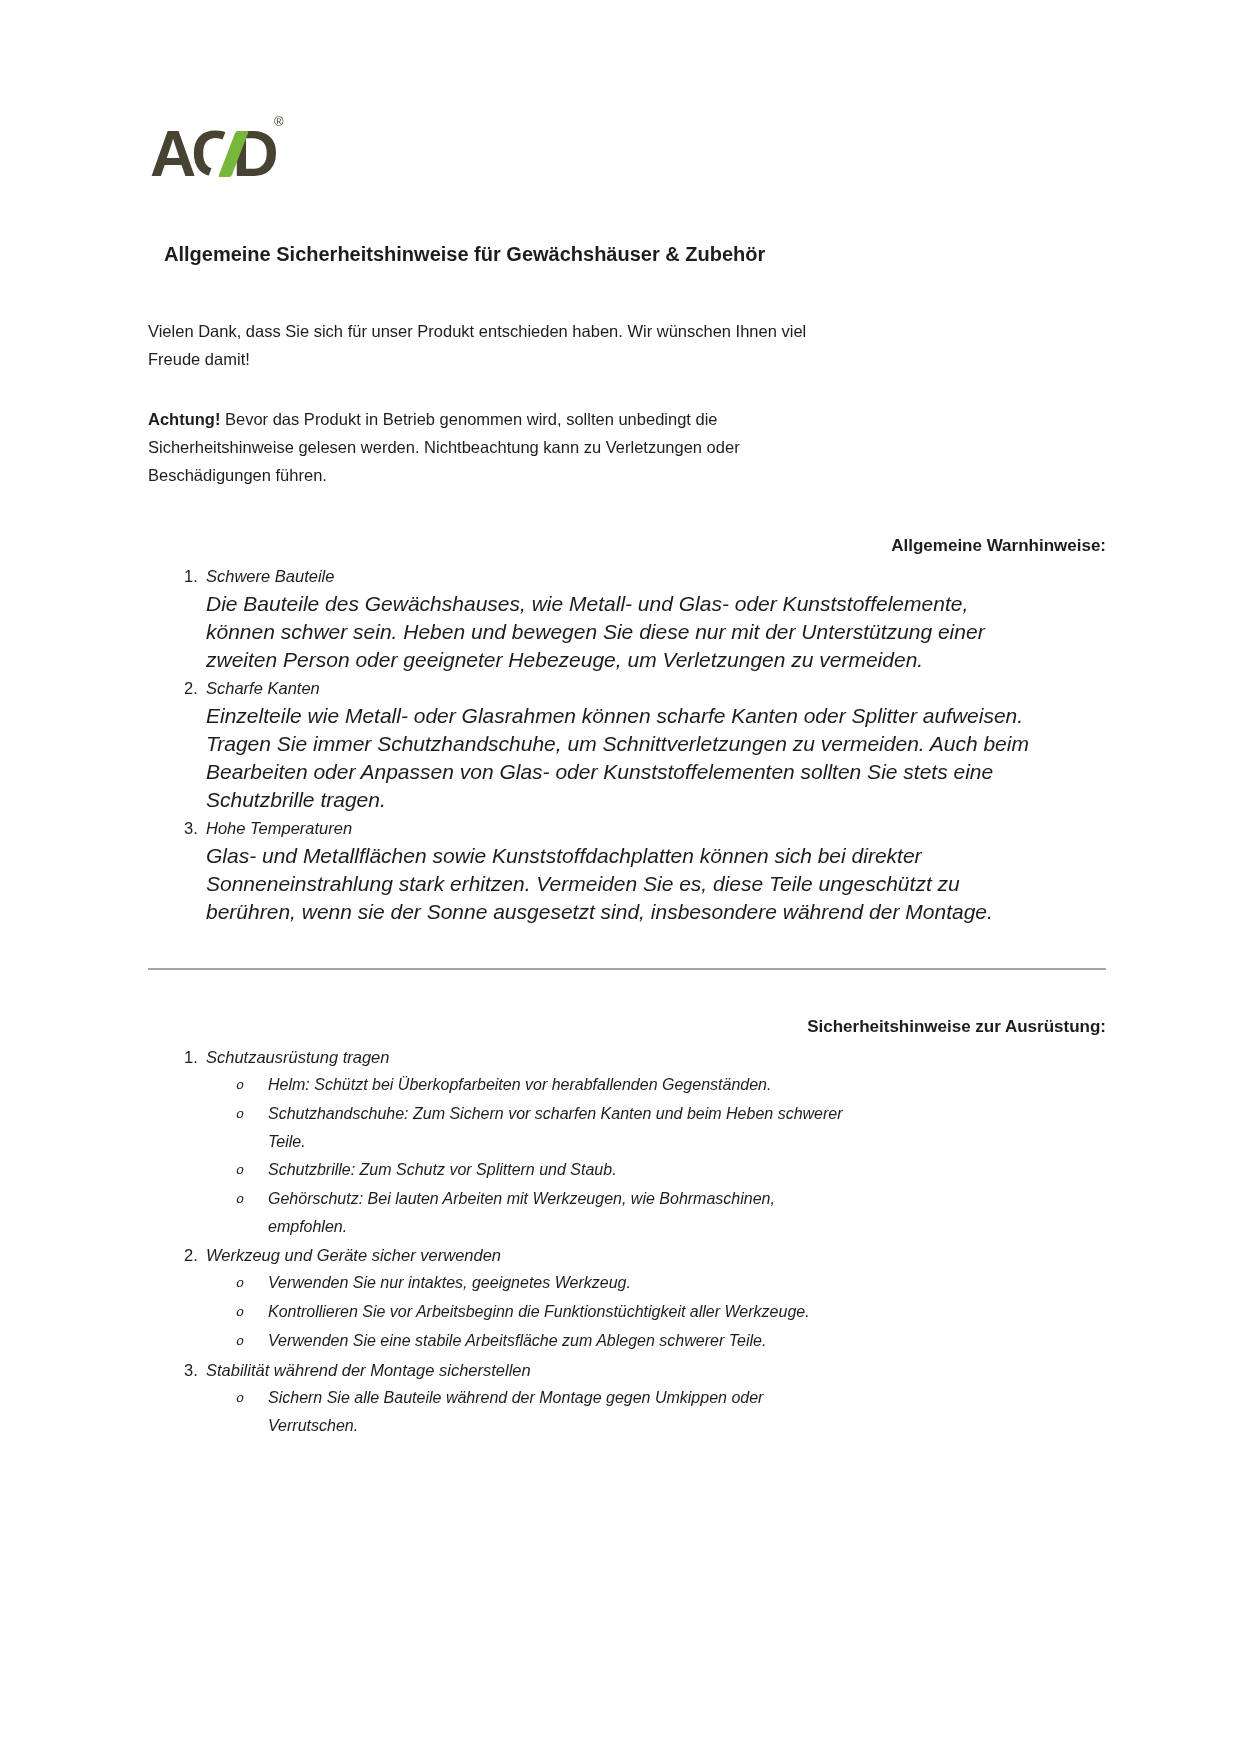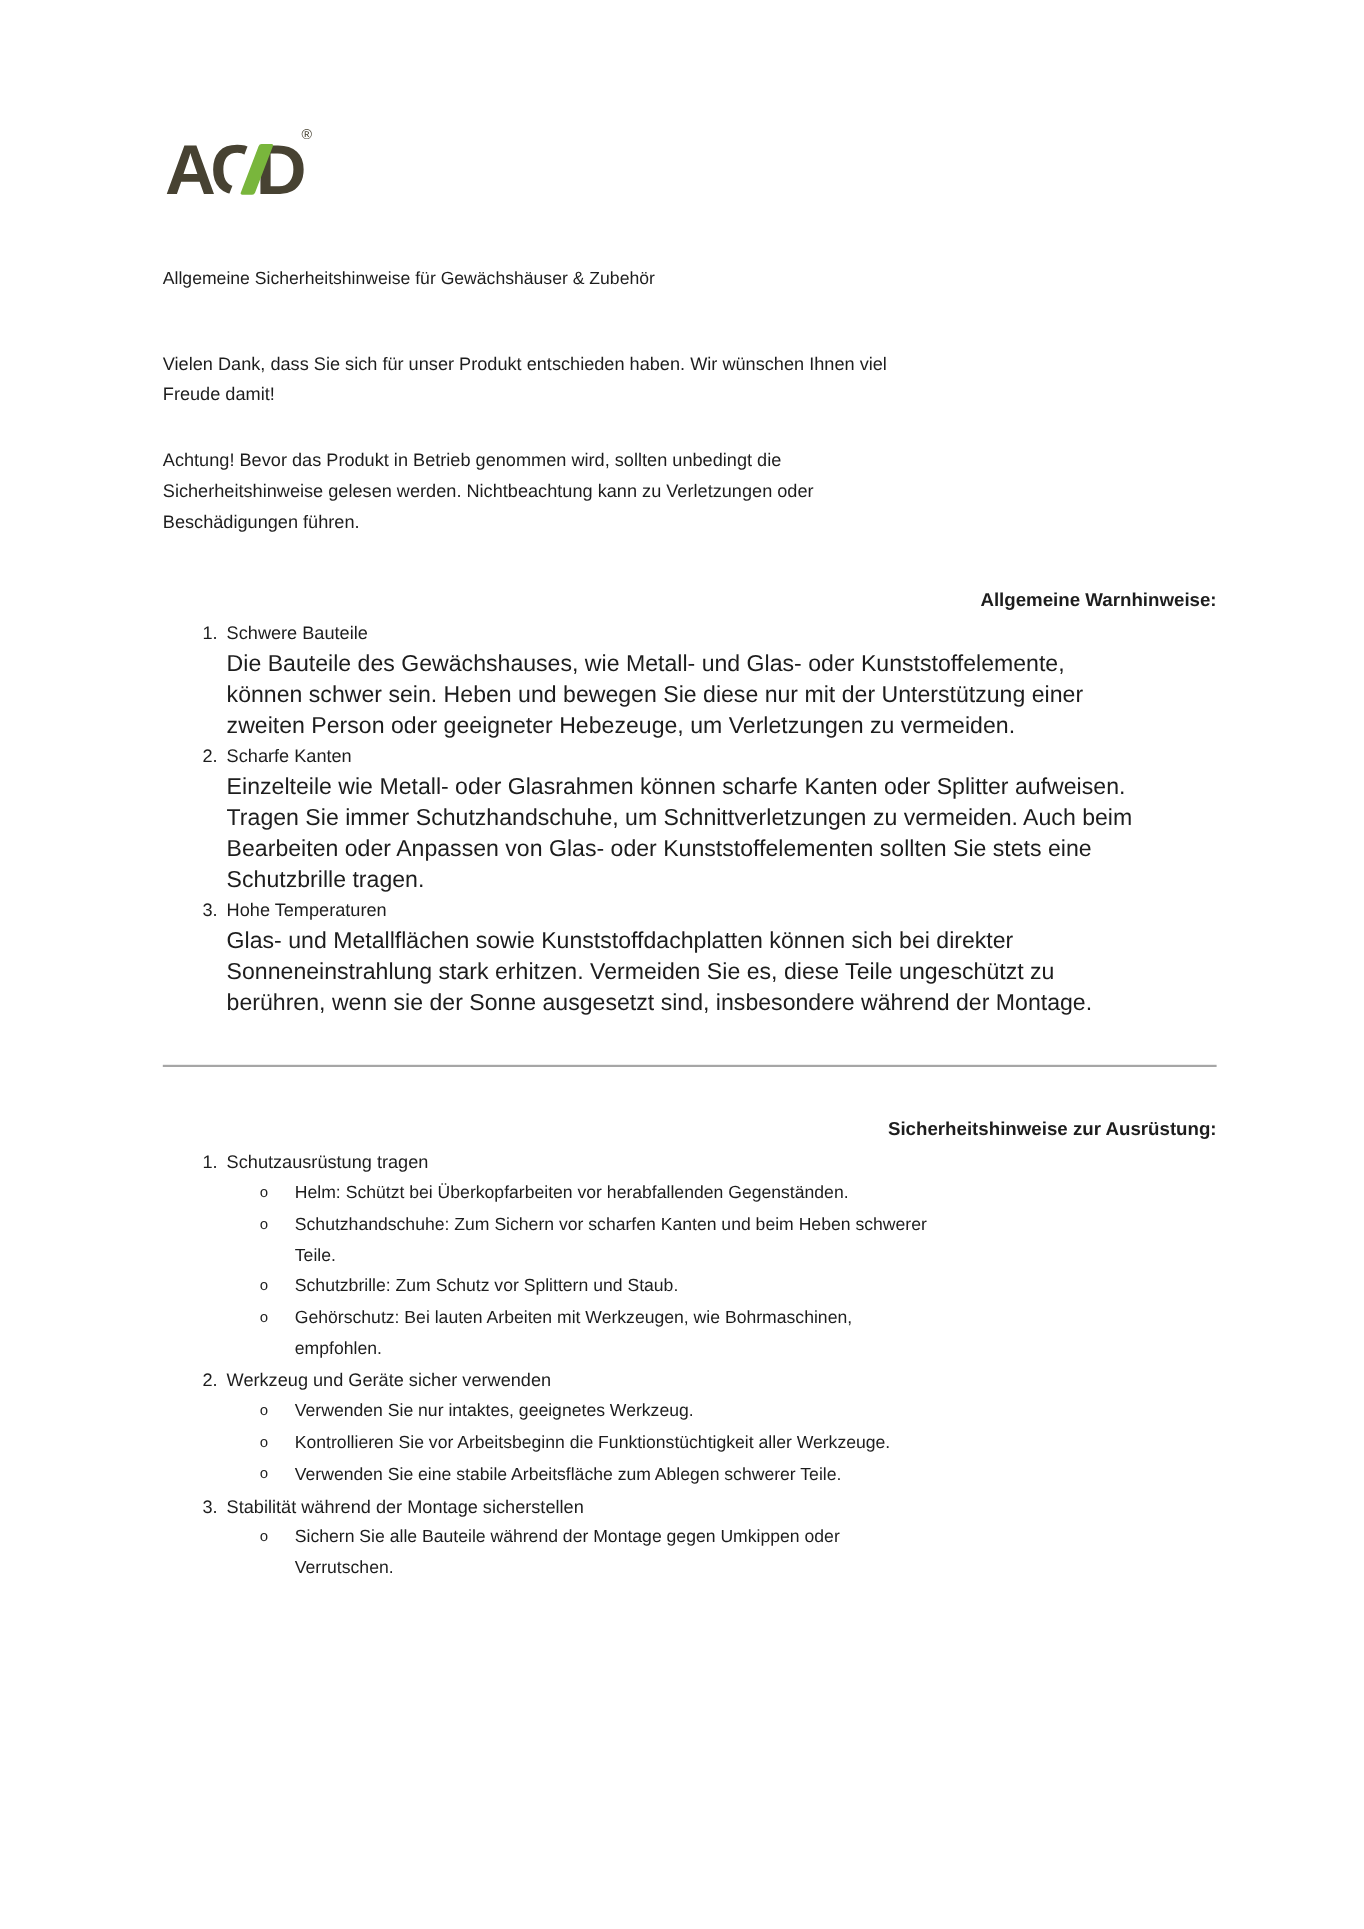--- a/index.html
+++ b/index.html
@@ -55,56 +55,56 @@
   }
   .logo-r {
     position: absolute;
     left: 124px;
     top: -4px;
     font-size: 13px;
     color: #474232;
   }
   
   .doc-title {
-    font-size: 16px;
-    font-weight: normal;
-    line-height: 28px;
-    margin: 0 0 49px 0;
+    font-size: 20px;
+    font-weight: bold;
+    line-height: 28px;
+    margin: 0 0 49px 16px;
   }
   .contact-block { margin: 0 0 25px 0; }
   .contact-line {
     font-size: 16.5px;
     line-height: 28px;
     white-space: pre-line;
   }
   .para {
     font-size: 16.5px;
     line-height: 28px;
     white-space: pre-line;
     margin: 0 0 32px 0;
   }
-  .para b { font-weight: normal; }
+  .para b { font-weight: bold; }
   .section-heading {
     font-size: 17px;
     font-weight: bold;
     line-height: 28px;
     margin: 43px 0 2px 0;
     text-align: right;
   }
   .section-heading.first { }
   
   .num-list { margin: 0; }
   .num-item { display: flex; }
   .num-marker {
     flex: 0 0 22px;
     margin-left: 36px;
     font-size: 16.5px;
     line-height: 28px;
   }
-  .num-content { flex: 1; }
+  .num-content { flex: 1; font-style: italic; }
   .num-title {
     font-size: 16.5px;
     line-height: 28px;
   }
   .num-body {
     font-size: 21px;
     line-height: 28px;
     white-space: pre-line;
   }
   

